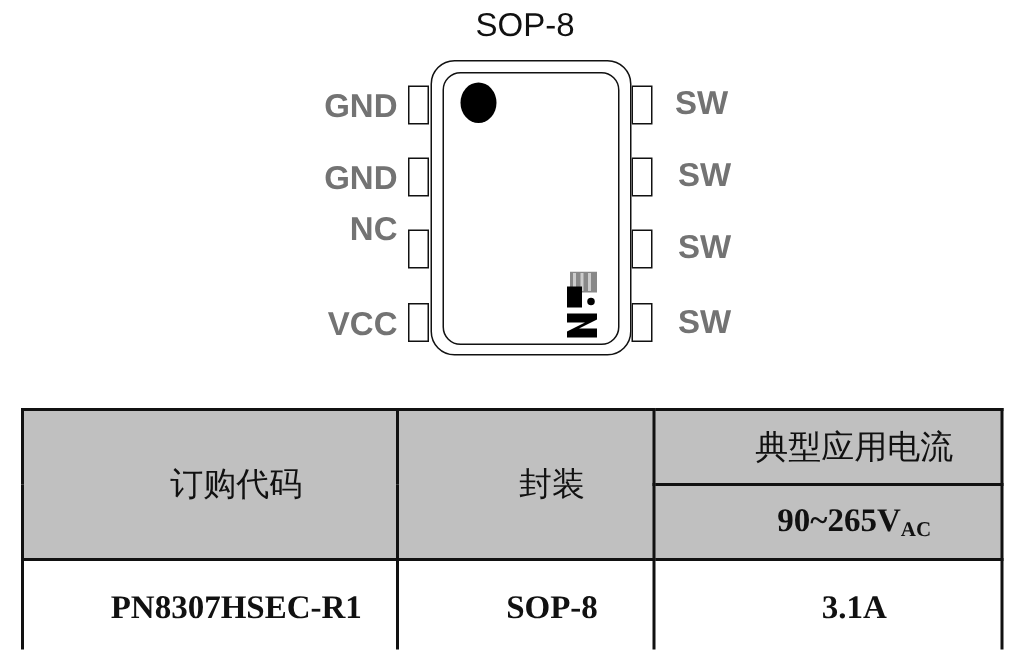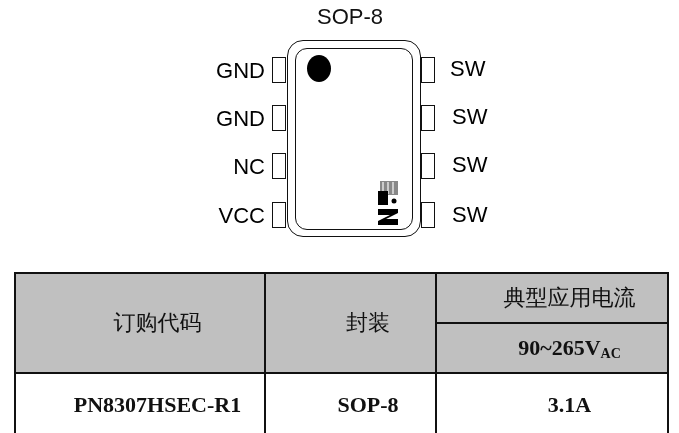--- a/index.html
+++ b/index.html
@@ -3,21 +3,21 @@
 <meta charset="utf-8">
 <style>
   html,body{margin:0;padding:0;background:#fff;}
   body{width:679px;height:433px;position:relative;overflow:hidden;font-family:"Liberation Sans",sans-serif;}
   .abs{position:absolute;}
   .pkg-title{left:300px;top:4px;width:100px;text-align:center;font-size:22px;color:#111;}
   .outer{left:287px;top:40px;width:134px;height:197px;border:1.5px solid #111;border-radius:16px;box-sizing:border-box;}
   .inner{left:295px;top:48px;width:118px;height:182px;border:1.5px solid #111;border-radius:12px;box-sizing:border-box;}
   .dot{left:307px;top:55px;width:24px;height:27px;border-radius:50%;background:#000;}
   .pin{width:14px;height:26px;border:1.5px solid #111;box-sizing:border-box;background:#fff;}
-  .pinlabel{font-size:22px;color:#000000;line-height:26px;}
+  .pinlabel{font-size:22px;color:#737373;line-height:26px;font-weight:bold;}
   .pl{text-align:right;width:62px;}
   .logo{left:376px;top:181px;width:26px;height:46px;}
   table{position:absolute;left:14px;top:272px;width:655px;border-collapse:collapse;font-family:"Liberation Serif",serif;}
   td{border:2px solid #111;text-align:center;font-weight:bold;color:#111;padding-left:36px;}
   .hdr{background:#c0c0c0;font-family:"DejaVu Sans",sans-serif;font-weight:normal;font-size:22px;}
   .sub{background:#c0c0c0;font-size:22px;height:46px;text-align:center;}
   .row{font-size:22px;height:64px;}
   sub{font-size:14px;vertical-align:-3px;}
 </style>
 </head>
@@ -28,21 +28,21 @@
 <div class="abs outer"></div>
 <div class="abs inner"></div>
 <div class="abs dot"></div>
 
 <div class="abs pin" style="left:272px;top:57px;"></div>
 <div class="abs pin" style="left:272px;top:105px;"></div>
 <div class="abs pin" style="left:272px;top:153px;"></div>
 <div class="abs pin" style="left:272px;top:202px;"></div>
 <div class="abs pinlabel pl" style="left:203px;top:58px;">GND</div>
 <div class="abs pinlabel pl" style="left:203px;top:106px;">GND</div>
-<div class="abs pinlabel pl" style="left:203px;top:154px;">NC</div>
+<div class="abs pinlabel pl" style="left:203px;top:140px;">NC</div>
 <div class="abs pinlabel pl" style="left:203px;top:203px;text-align:right;">VCC</div>
 
 <div class="abs pin" style="left:421px;top:57px;"></div>
 <div class="abs pin" style="left:421px;top:105px;"></div>
 <div class="abs pin" style="left:421px;top:153px;"></div>
 <div class="abs pin" style="left:421px;top:202px;"></div>
 <div class="abs pinlabel" style="left:450px;top:56px;">SW</div>
 <div class="abs pinlabel" style="left:452px;top:104px;">SW</div>
 <div class="abs pinlabel" style="left:452px;top:152px;">SW</div>
 <div class="abs pinlabel" style="left:452px;top:202px;">SW</div>

